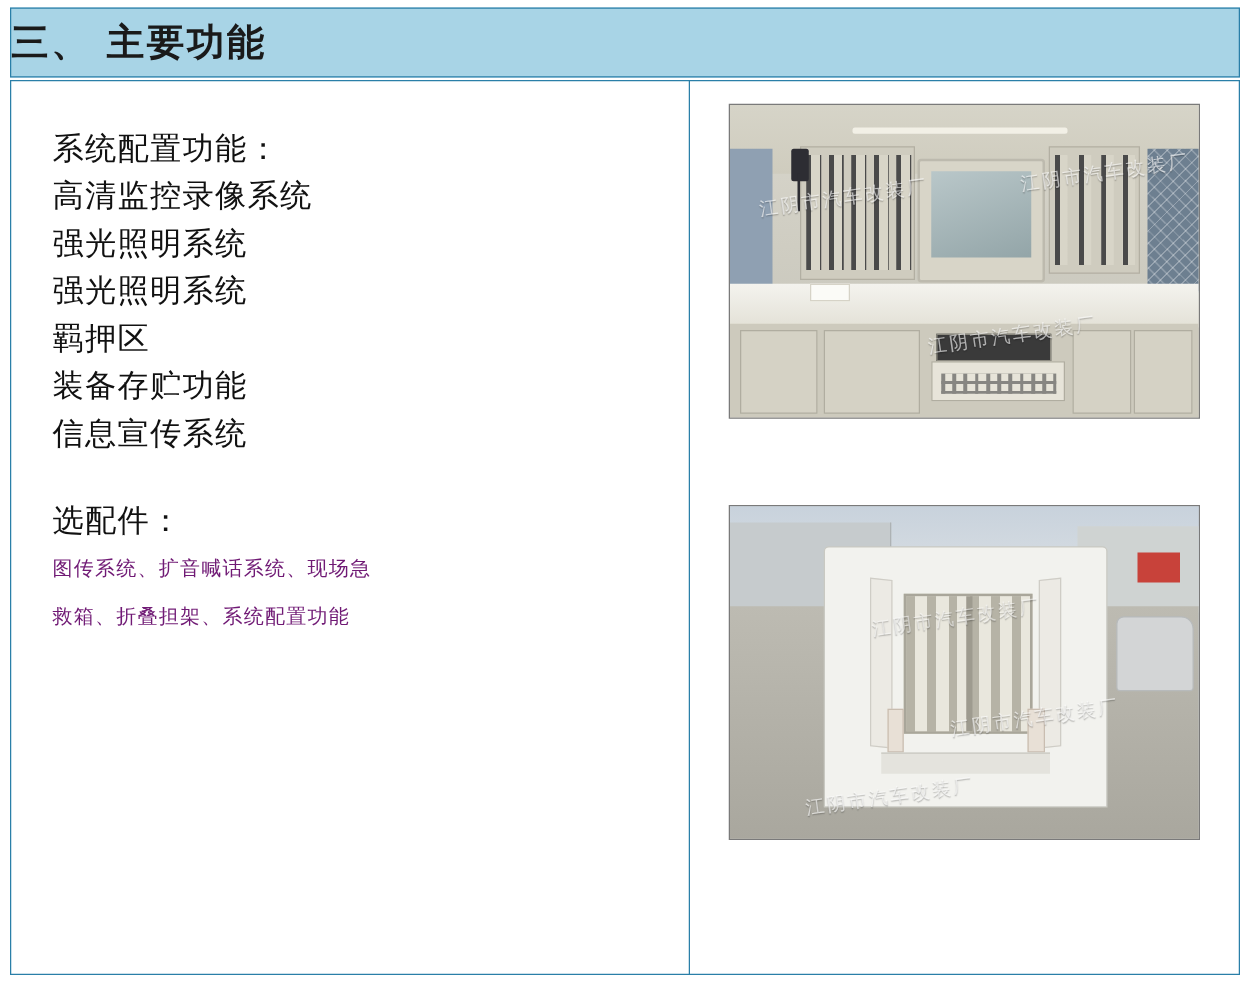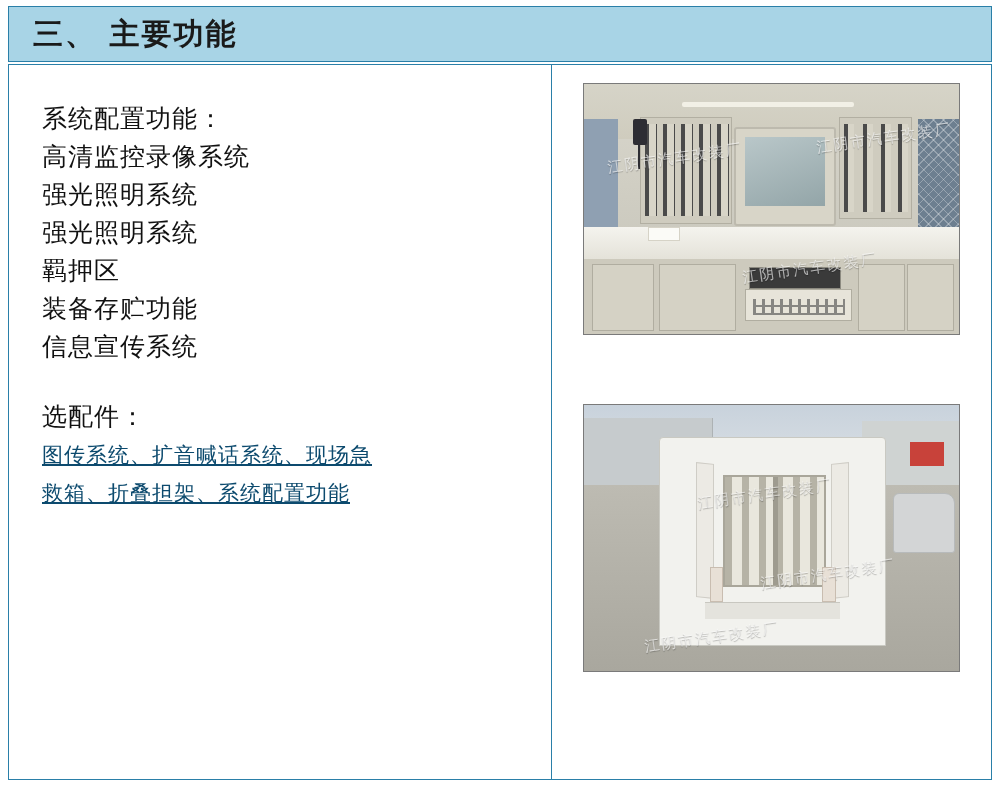--- a/index.html
+++ b/index.html
@@ -28,21 +28,20 @@
     background: #a8d4e6;
     border: 1px solid #2a7fa8;
     box-sizing: border-box;
     display: flex;
     align-items: center;
   }
   .header-title {
     font-size: 30px;
     color: #1a1a1a;
     font-weight: bold;
-    padding-left: 24px;
     letter-spacing: 2px;
     font-family: "DejaVu Sans", "Liberation Sans", sans-serif;
   }
   
   .body-frame {
     position: absolute;
     left: 8px;
     top: 64px;
     width: 984px;
     height: 716px;
@@ -68,25 +67,24 @@
     font-size: 25px;
     line-height: 38px;
     color: #111111;
     letter-spacing: 1px;
     white-space: pre-wrap;
   }
   .gap {
     height: 32px;
   }
   .wrap-line {
-    font-size: 21px;
+    font-size: 16px;
     line-height: 38px;
-    color: #0c4a6e;
+    color: #701a75;
     letter-spacing: 1px;
-    text-decoration: underline;
   }
   
   .photo {
     position: absolute;
     border: 1px solid #7a7a7a;
     box-sizing: border-box;
     overflow: hidden;
   }
   .photo-1 {
     left: 583px;

